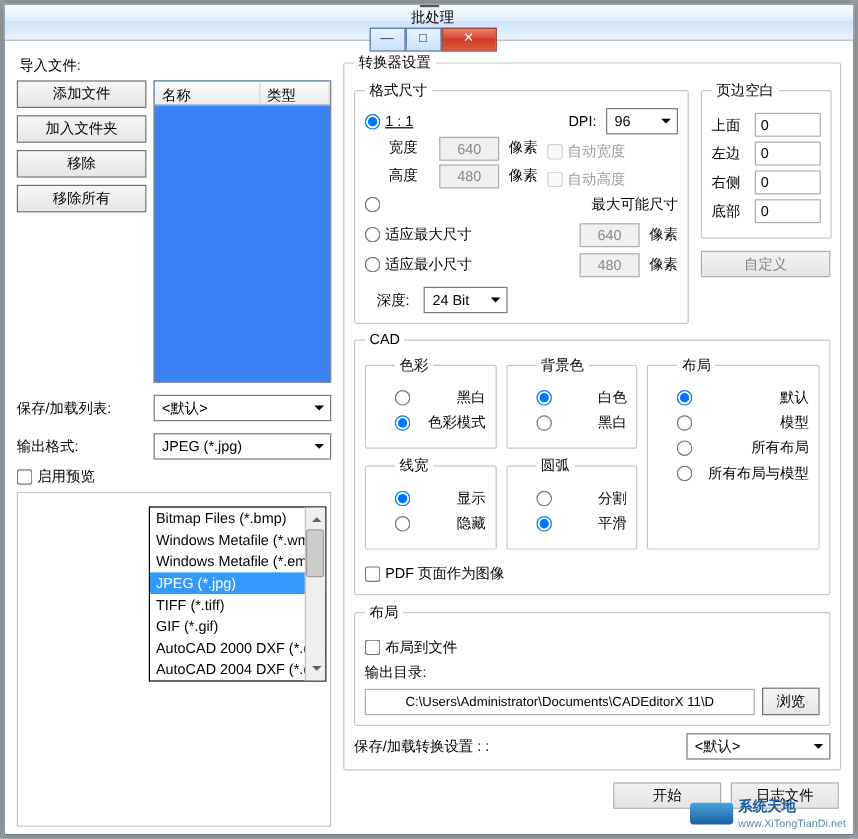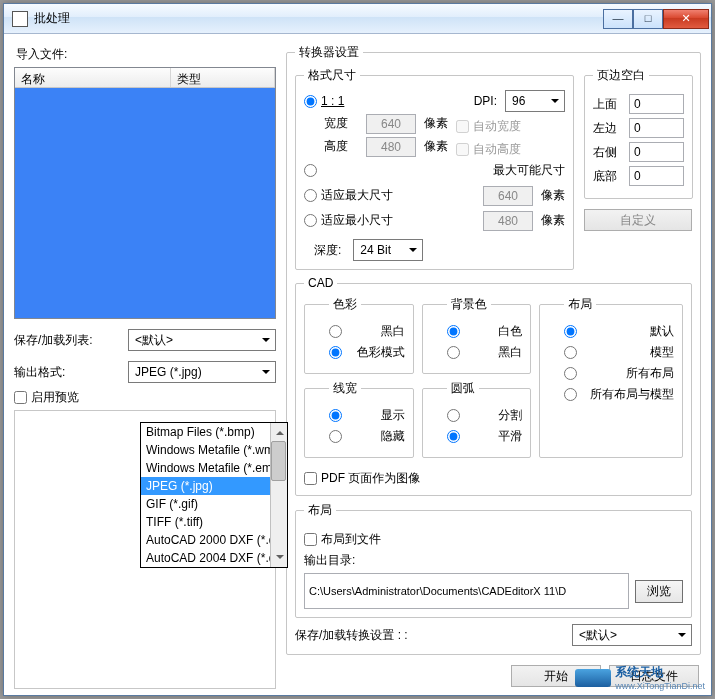--- a/index.html
+++ b/index.html
@@ -1,18 +1,18 @@
 <!DOCTYPE html>
 <html><head>
 <meta charset="utf-8">
 <style>
 * { box-sizing: border-box; font-family: "Microsoft YaHei", "SimSun", Tahoma, sans-serif; font-size: 12px; }
 body { margin: 0; background: #9b9b9b; width: 715px; height: 699px; position: relative; }
 .window { position: absolute; top: 3px; left: 3px; width: 709px; height: 693px; background: #fff; border: 1px solid #5a7aa0; box-shadow: 0 0 8px rgba(0,0,0,.3); }
-.titlebar { height: 30px; background: linear-gradient(#f7fbff,#e1eefc 45%,#cfe3f7 46%,#e6f1fd); border-bottom: 1px solid #a6b7cf; display: flex; align-items: center; padding: 0 2px 0 8px; }
+.titlebar { height: 30px; background: linear-gradient(#f7fbff,#e1eefc 45%,#cfe3f7 46%,#e6f1fd); border-bottom: 1px solid #a6b7cf; display: flex; align-items: center; padding: 0 2px 0 8px; flex-direction: column; }
 .titlebar .icon { width: 16px; height: 16px; border: 1px solid #555; background: #fff; margin-right: 6px; }
 .titlebar .title { flex: 1; color: #000; }
 .winbtns { display: flex; gap: 0; }
 .winbtn { width: 30px; height: 20px; border: 1px solid #4b6fa0; background: linear-gradient(#e9f3ff,#cbe2fb); text-align: center; line-height: 16px; font-size: 11px; color: #234; cursor: pointer; }
 .winbtn.close { width: 46px; background: linear-gradient(#f08070,#d9472e 45%,#c93a21 46%,#e15b40); color:#fff; border-color:#8c2a19; }
 .body { padding: 10px 10px 6px 10px; display: flex; gap: 10px; height: calc(100% - 30px); position: relative; }
 .leftcol { width: 262px; display: flex; flex-direction: column; }
 .leftcol .label { margin: 2px 0 4px 2px; }
 .btncol { display: flex; flex-direction: column; gap: 6px; width: 108px; }
 .stdbtn { height: 23px; border: 1px solid #707070; background: linear-gradient(#f6f6f6,#e6e6e6); cursor: pointer; }
@@ -20,21 +20,21 @@
 .filelist { flex: 1; border: 1px solid #828790; height: 252px; background:#3b82f6; }
 .filelist .hdr { display:flex; background:linear-gradient(#fdfdfd,#ececec); border-bottom:1px solid #c7c7c7; height:20px; }
 .filelist .hdr div { padding:3px 6px; border-right:1px solid #d5d5d5; }
 .rowpair { display:flex; align-items:center; margin-top:10px; gap:6px; }
 .rowpair .lab { width: 108px; }
 .combo { flex:1; height:22px; border:1px solid #7a7a7a; background:#fff; display:flex; align-items:center; padding:0 18px 0 6px; position:relative; cursor:pointer; }
 .combo::after { content:""; position:absolute; right:5px; top:50%; margin-top:-2px; border:4px solid transparent; border-top-color:#000; }
 .chk { display:flex; align-items:center; gap:4px; margin-top:6px; }
 .chk input { margin:0; }
 .previewbox { margin-top:4px; flex:1; border:1px solid #c7c7c7; background:#fff; }
-.dropdown { position:absolute; left:136px; top:388px; width:148px; border:1px solid #000; background:#fff; z-index:20; }
+.dropdown { position:absolute; left:120px; top:388px; width:148px; border:1px solid #000; background:#fff; z-index:20; }
 .dropdown .opt { padding:2px 5px; white-space:nowrap; overflow:hidden; cursor:pointer; }
 .dropdown .opt.sel { background:#3399ff; color:#fff; }
 .dropdown .sb { position:absolute; right:0; top:0; bottom:0; width:17px; background:#efefef; border-left:1px solid #c0c0c0; }
 .dropdown .sb::before { content:""; position:absolute; top:4px; left:5px; border:4px solid transparent; border-bottom-color:#606060; }
 .dropdown .sb::after { content:""; position:absolute; bottom:4px; left:5px; border:4px solid transparent; border-top-color:#606060; }
 .dropdown .thumb { position:absolute; right:1px; top:18px; width:15px; height:40px; background:#cdcdcd; border:1px solid #a0a0a0; border-radius:2px; }
 
 .rightcol { flex:1; display:flex; flex-direction:column; }
 fieldset { border:1px solid #c6c6c6; border-radius:2px; margin:0 0 6px 0; padding:6px 8px 8px 8px; }
 legend { padding:0 4px; }
@@ -46,21 +46,21 @@
 .numin.dis { background:#f0f0f0; color:#888; }
 .ro { display:flex; align-items:center; gap:8px; }
 .sub { margin-left:20px; }
 .siderow { display:flex; align-items:center; gap:6px; margin:4px 0; }
 .siderow .sl { width:30px; }
 .siderow input { width:55px; height:20px; border:1px solid #abadb3; text-align:left; padding:0 4px; }
 .cadgrid { display:flex; gap:8px; }
 .cadgrid fieldset { flex:1;padding-left:24px; }
 .layoutfs { min-width:120px; }
 .output { display:flex; gap:6px; align-items:center; margin-top:4px; }
-.output input { flex:1; height:36px; border:1px solid #abadb3; padding:0 4px; background:#fff; font-size:11px; }
+.output input { flex:1; height:22px; border:1px solid #abadb3; padding:0 4px; background:#fff; font-size:11px;text-align:center; }
 .footer { display:flex; justify-content:flex-end; gap:8px; align-items:center; padding:4px 2px 0 0; }
 .depthrow { display:flex; align-items:center; gap:12px; margin-top:6px; margin-left:10px; }
 .unit { color:#000; }
 .disabled-text { color:#9a9a9a; }
 .cbtn { width:90px; height:22px; border:1px solid #adadad; background:linear-gradient(#f2f2f2,#e5e5e5); cursor:pointer; color:#888; }
 .cbtn.enabled { color:#000; }
 .watermark { position:absolute; right:6px; bottom:4px; font-size:11px; color:#3b6fb0; display:flex; align-items:center; gap:4px; }
 .watermark .logo { width:36px; height:18px; background:linear-gradient(#4aa3e0,#1c5fa0); border-radius:3px; }
 </style>
 </head>
@@ -75,20 +75,26 @@
       <div class="winbtn">□</div>
       <div class="winbtn close">✕</div>
     </div>
   </div>
 
   <div class="body">
 
     <div class="leftcol">
       <div class="label">导入文件:</div>
       <div class="filesrow">
+        <div class="btncol">
+          <button class="stdbtn">添加文件</button>
+          <button class="stdbtn">加入文件夹</button>
+          <button class="stdbtn">移除</button>
+          <button class="stdbtn">移除所有</button>
+        </div>
         <div class="filelist">
           <div class="hdr">
             <div style="width:60%">名称</div>
             <div style="flex:1">类型</div>
           </div>
         </div>
       </div>
 
       <div class="rowpair">
         <div class="lab">保存/加载列表:</div>
@@ -298,22 +304,22 @@
         <button class="cbtn enabled">日志文件</button>
       </div>
     </div>
 
     <div class="dropdown">
       <div id="dd-opts">
           <div class="opt">Bitmap Files (*.bmp)</div>
           <div class="opt">Windows Metafile (*.wmf)</div>
           <div class="opt">Windows Metafile (*.emf)</div>
           <div class="opt sel">JPEG (*.jpg)</div>
+          <div class="opt">TIFF (*.tiff)</div>
           <div class="opt">GIF (*.gif)</div>
-          <div class="opt">TIFF (*.tiff)</div>
           <div class="opt">AutoCAD 2000 DXF (*.dxf)</div>
           <div class="opt">AutoCAD 2004 DXF (*.dxf)</div>
         </div>
       <div class="sb"></div>
       <div class="thumb"></div>
     </div>
 
     <div class="watermark">
       <div class="logo"></div>
       <div>

